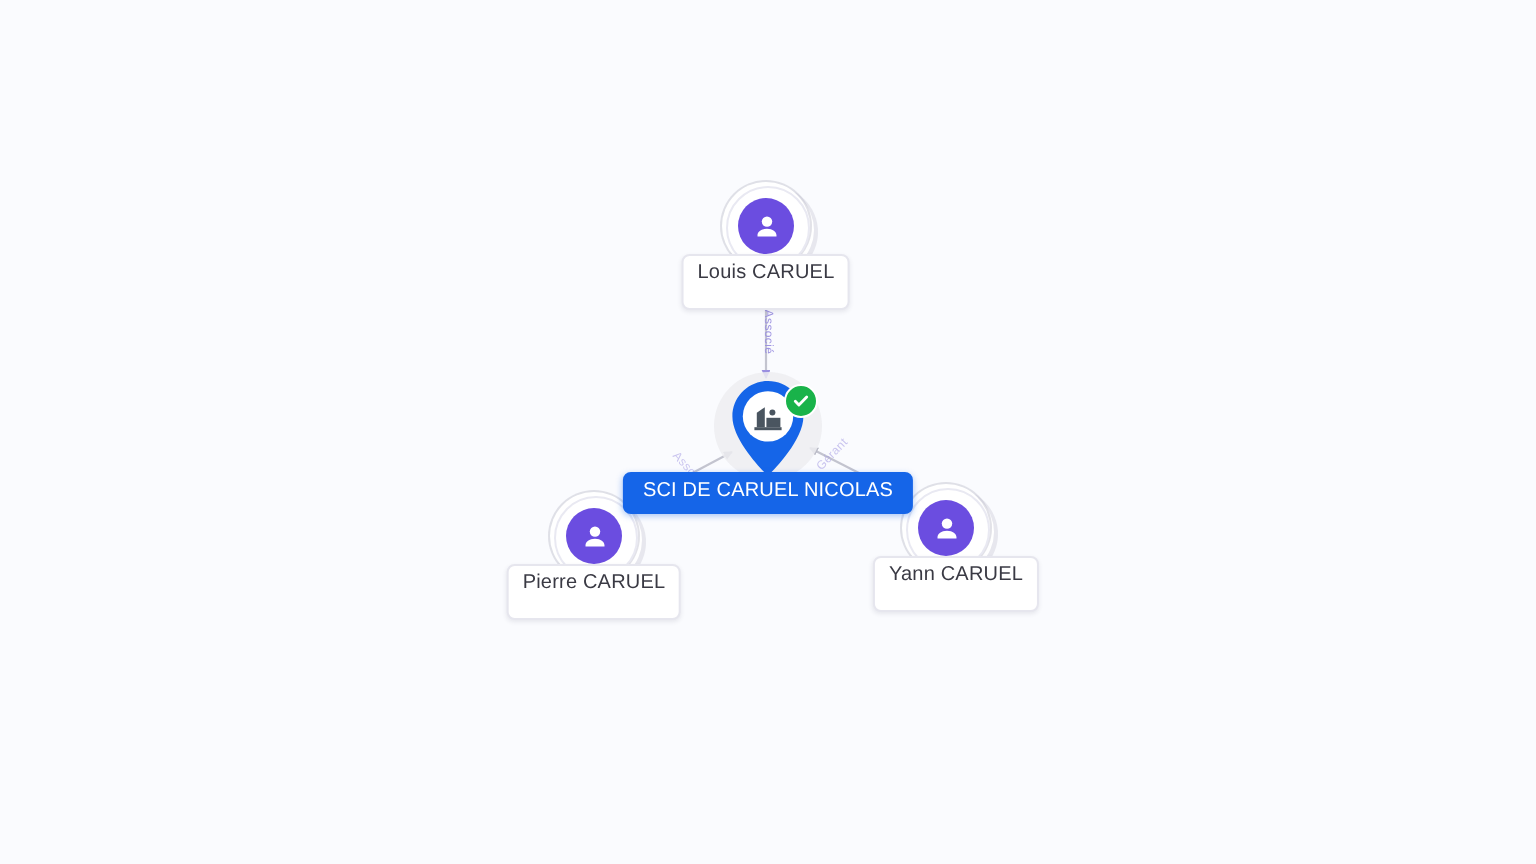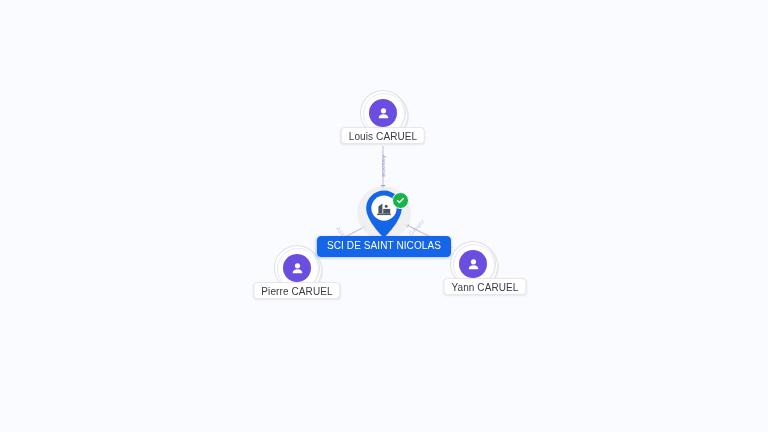--- a/index.html
+++ b/index.html
@@ -108,21 +108,21 @@
   }
   .company-check svg { display: block; }
 
   
   .node-label {
     position: absolute;
     transform: translateX(-50%);
     white-space: nowrap;
     font-size: 10px;
     line-height: 12px;
-    padding: 3px 7px 0 7px;
+    padding: 3px 7px 11px 7px;
     border-radius: 4px;
     background: #ffffff;
     color: #3a3a44;
     border: 1px solid #e6e6ee;
     box-shadow: 0 1px 2px rgba(60,60,90,0.10);
     letter-spacing: 0.1px;
   }
   .node-label.primary {
     background: #1565e8;
     color: #ffffff;
@@ -215,21 +215,21 @@
 
   <div class="node" style="left:473px; top:264px;">
     <div class="person-halo"></div>
     <div class="person-ring"></div>
     <div class="person-avatar">
       <svg width="17" height="17" viewBox="0 0 24 24" fill="#ffffff">
         <circle cx="12" cy="8.2" r="3.7"></circle>
         <path d="M12 13.2c-4.1 0-6.7 2.3-6.7 4.6 0 .6 0 .9 0 .9h13.4s0-.3 0-.9c0-2.3-2.6-4.6-6.7-4.6z"></path>
       </svg>
     </div>
-    <div class="node-label" style="left:12px; top:14px;">Yann CARUEL</div>
+    <div class="node-label" style="left:5px; top:14px;">Yann CARUEL</div>
   </div>
 
   <div class="node" style="left:384px; top:215px; z-index:20;">
 
     <div class="company-halo"></div>
 
     <div class="company-pin">
       <svg width="42" height="50" viewBox="0 0 42 50">
 
         <path d="M21 1.5C11.1 1.5 3.2 9.4 3.2 19.2c0 11.6 14.3 26.2 17 28.9.4.4 1.1.4 1.5 0 2.7-2.7 17-17.3 17-28.9C38.8 9.4 30.9 1.5 21 1.5z" fill="#1565e8"></path>
@@ -243,16 +243,16 @@
         </g>
       </svg>
     </div>
 
     <div class="company-check">
       <svg width="9" height="9" viewBox="0 0 12 12">
         <path d="M2.2 6.2L4.6 8.6L9.8 3.4" stroke="#ffffff" stroke-width="1.9" fill="none" stroke-linecap="round" stroke-linejoin="round"></path>
       </svg>
     </div>
 
-    <div class="node-label primary" style="left:0px; top:21px;">SCI DE SAINT NICOLAS</div>
+    <div class="node-label primary" style="left:0px; top:21px;">SCI DE CARUEL NICOLAS</div>
   </div>
 
 </div>
 
 </body></html>

